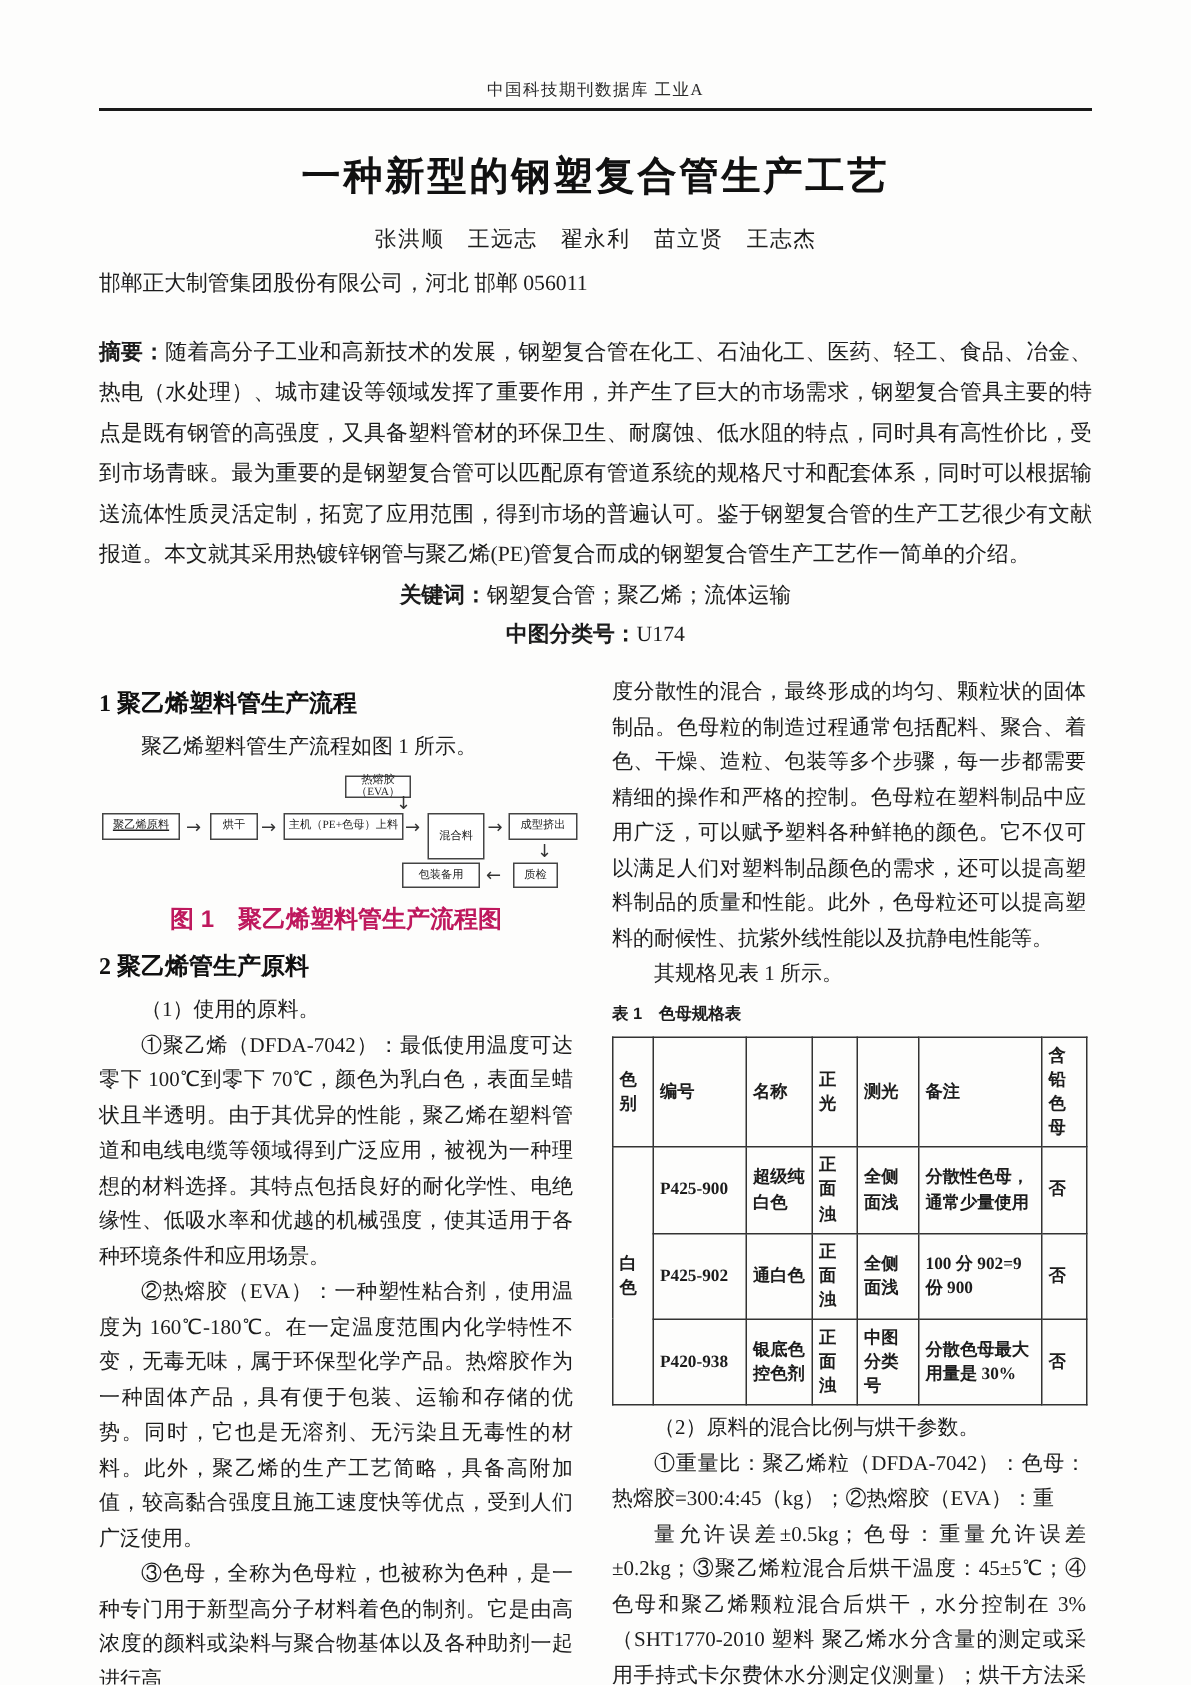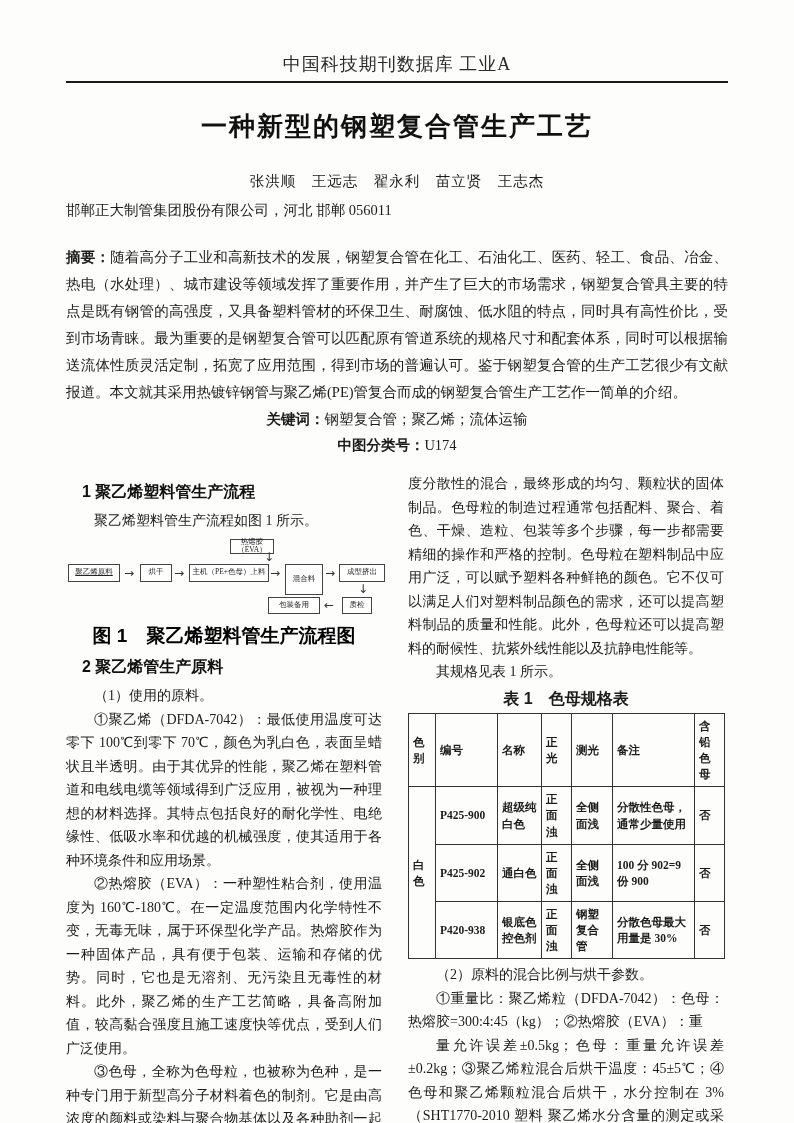--- a/index.html
+++ b/index.html
@@ -9,43 +9,43 @@
     background: #fdfdfc;
     color: #1c1c1c;
     font-family: "Liberation Serif", serif;
     overflow: hidden;
   }
   .page { width: 794px; height: 1123px; padding: 0 66px; position: relative; }
 
   .journal-header {
     padding-top: 52px; padding-bottom: 5px;
     text-align: center;
-    font-size: 18px; letter-spacing: 1px; color: #2a2a2a;
+    font-size: 11px; letter-spacing: 1px; color: #2a2a2a;
     border-bottom: 2px solid #1a1a1a;
     font-family: "Liberation Serif", serif;
   }
 
   .article-title {
     margin-top: 26px; text-align: center;
     font-family: "Liberation Sans", sans-serif;
     font-weight: bold; font-size: 26px; letter-spacing: 2px; color: #111;
   }
-  .authors { margin-top: 28px; text-align: center; font-size: 14.5px; letter-spacing: 1px; }
+  .authors { margin-top: 15px; text-align: center; font-size: 14.5px; letter-spacing: 1px; }
   .affiliation { margin-top: 10px; text-align: left; font-size: 14.5px; }
 
   .abstract-block { margin-top: 24px; font-size: 14.5px; line-height: 27px; text-align: justify; }
   .inline-label { font-family: "Liberation Sans", sans-serif; font-weight: bold; }
   .meta-line { font-size: 14.5px; line-height: 26px; text-align: center; }
 
   .columns { display: flex; gap: 26px; margin-top: 14px; }
   .col { width: 316px; font-size: 14px; line-height: 23.5px; text-align: justify; }
   .col h2 {
-    font-family: Liberation Sans, sans-serif;
+    font-family: Liberation Serif, serif;
     font-size: 16px; font-weight: bold; color: #111;
-    margin: 9px 0 6px 16px; line-height: 22px; text-align: left;
+    margin: 9px 0 6px 0; line-height: 22px; text-align: left;
   }
   .para-indent { text-indent: 2em; }
   .para-noindent { text-indent: 0; }
 
   
   .figure { margin: 6px 0 4px 0; }
   .fig-canvas { position: relative; width: 320px; height: 80px; }
   .fig-box {
     position: absolute;
     border: 1px solid #444; background: #fff;
@@ -53,27 +53,27 @@
     font-size: 7.5px; line-height: 1.1; text-align: center;
     color: #222; padding: 1px;
   }
   .fig-arrow {
     position: absolute; color: #333; font-size: 12px; line-height: 10px;
     font-family: "DejaVu Sans", sans-serif;
   }
   .fig-caption {
     margin-top: 5px; text-align: center;
     font-family: "Liberation Sans", sans-serif;
-    font-weight: bold; font-size: 19px; color: #000000;
+    font-weight: bold; font-size: 16px; color: #be185d;
   }
 
   
   .table-caption {
-    text-align: center; font-family: "Liberation Sans", sans-serif;
-    font-weight: bold; font-size: 16px; margin: 3px 0 3px 0;
+    font-family: "Liberation Sans", sans-serif;
+    font-weight: bold; font-size: 11px; margin: 3px 0 3px 0;
   }
   table.spec {
     border-collapse: collapse; table-layout: fixed; width: 316px;
     font-size: 11.5px; line-height: 1.4; text-align: left;
   }
   table.spec td, table.spec th {
     border: 1px solid #333; padding: 4px 4px; vertical-align: middle;
     font-weight: bold; text-align: left; word-break: break-all;
   }
 </style>
@@ -180,21 +180,21 @@
           <td>通白色</td>
           <td>正面浊</td>
           <td>全侧面浅</td>
           <td>100 分 902=9 份 900</td>
           <td>否</td>
         </tr>
         <tr>
           <td>P420-938</td>
           <td>银底色控色剂</td>
           <td>正面浊</td>
-          <td>钢塑复合管</td>
+          <td>中图分类号</td>
           <td>分散色母最大用量是 30%</td>
           <td>否</td>
         </tr>
       </tbody>
         </table>
 
       <p class="para-indent" style="margin-top:4px;">（2）原料的混合比例与烘干参数。</p>
       <p class="para-indent">①重量比：聚乙烯粒（DFDA-7042）：色母：热熔胶=300:4:45（kg）；②热熔胶（EVA）：重</p>
       <p class="para-indent">量允许误差±0.5kg；色母：重量允许误差±0.2kg；③聚乙烯粒混合后烘干温度：45±5℃；④色母和聚乙烯颗粒混合后烘干，水分控制在 3%（SHT1770-2010 塑料 聚乙烯水分含量的测定或采用手持式卡尔费休水分测定仪测量）；烘干方法采取边搅动边烘干。</p>
     </div>

